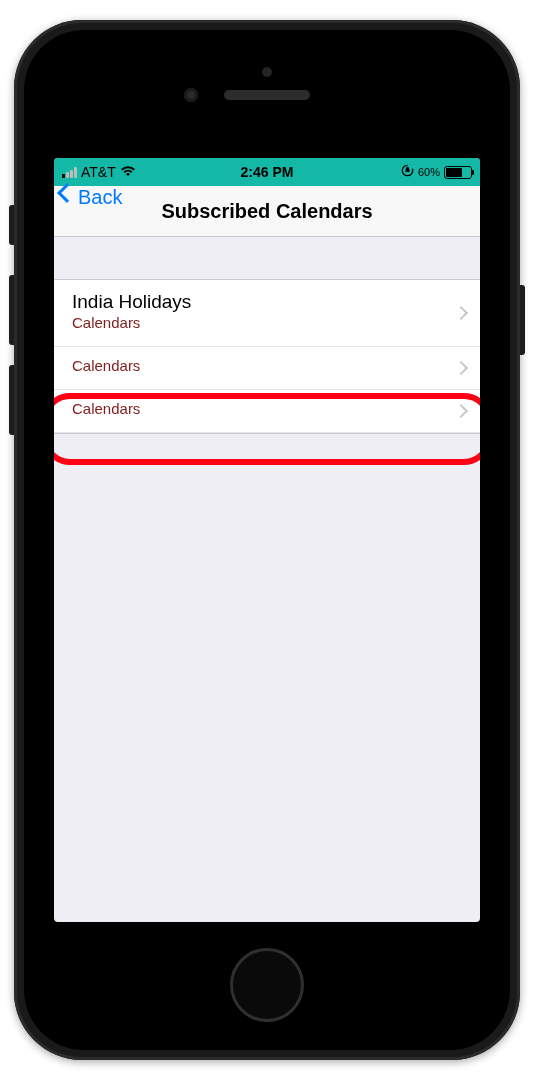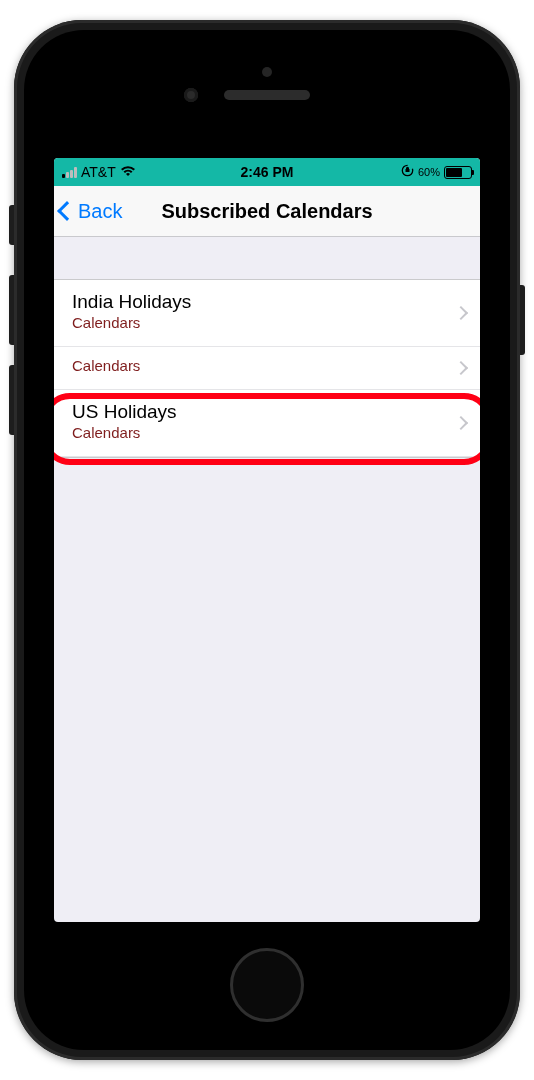--- a/index.html
+++ b/index.html
@@ -97,21 +97,21 @@
     
     .nav {
       height: 51px;
       background: #f8f8f8;
       border-bottom: 1px solid #c9c9cd;
       position: relative;
       display:flex; align-items:center;
     }
     .back {
       position: absolute; left: 6px; top: 0; bottom: 0;
-      display: flex; align-items: center;
+      display: flex; align-items: flex-start;
       color: #007aff; font-size: 20px;
       gap: 2px;
     }
     .chevron-left {
       width: 14px; height: 14px;
       border-left: 3px solid #007aff; border-bottom: 3px solid #007aff;
       transform: rotate(45deg);
       margin-right: 2px;
     }
     .nav-title {
@@ -203,21 +203,20 @@
         <div class="row">
           <div class="title">India Holidays</div>
           <div class="sub">Calendars</div>
           <span class="chev-right"></span>
         </div>
         <div class="row">
           <div class="sub">Calendars</div>
           <span class="chev-right"></span>
         </div>
         <div class="row">
-          <div class="title">US Holidays</div>
           <div class="sub">Calendars</div>
           <span class="chev-right"></span>
         </div>
 
         <div class="highlight" style="left:-12px; right:-12px; top:113px; height:72px;"></div>
       </div>
 
     </div>
 
     <div class="home-btn"></div>

